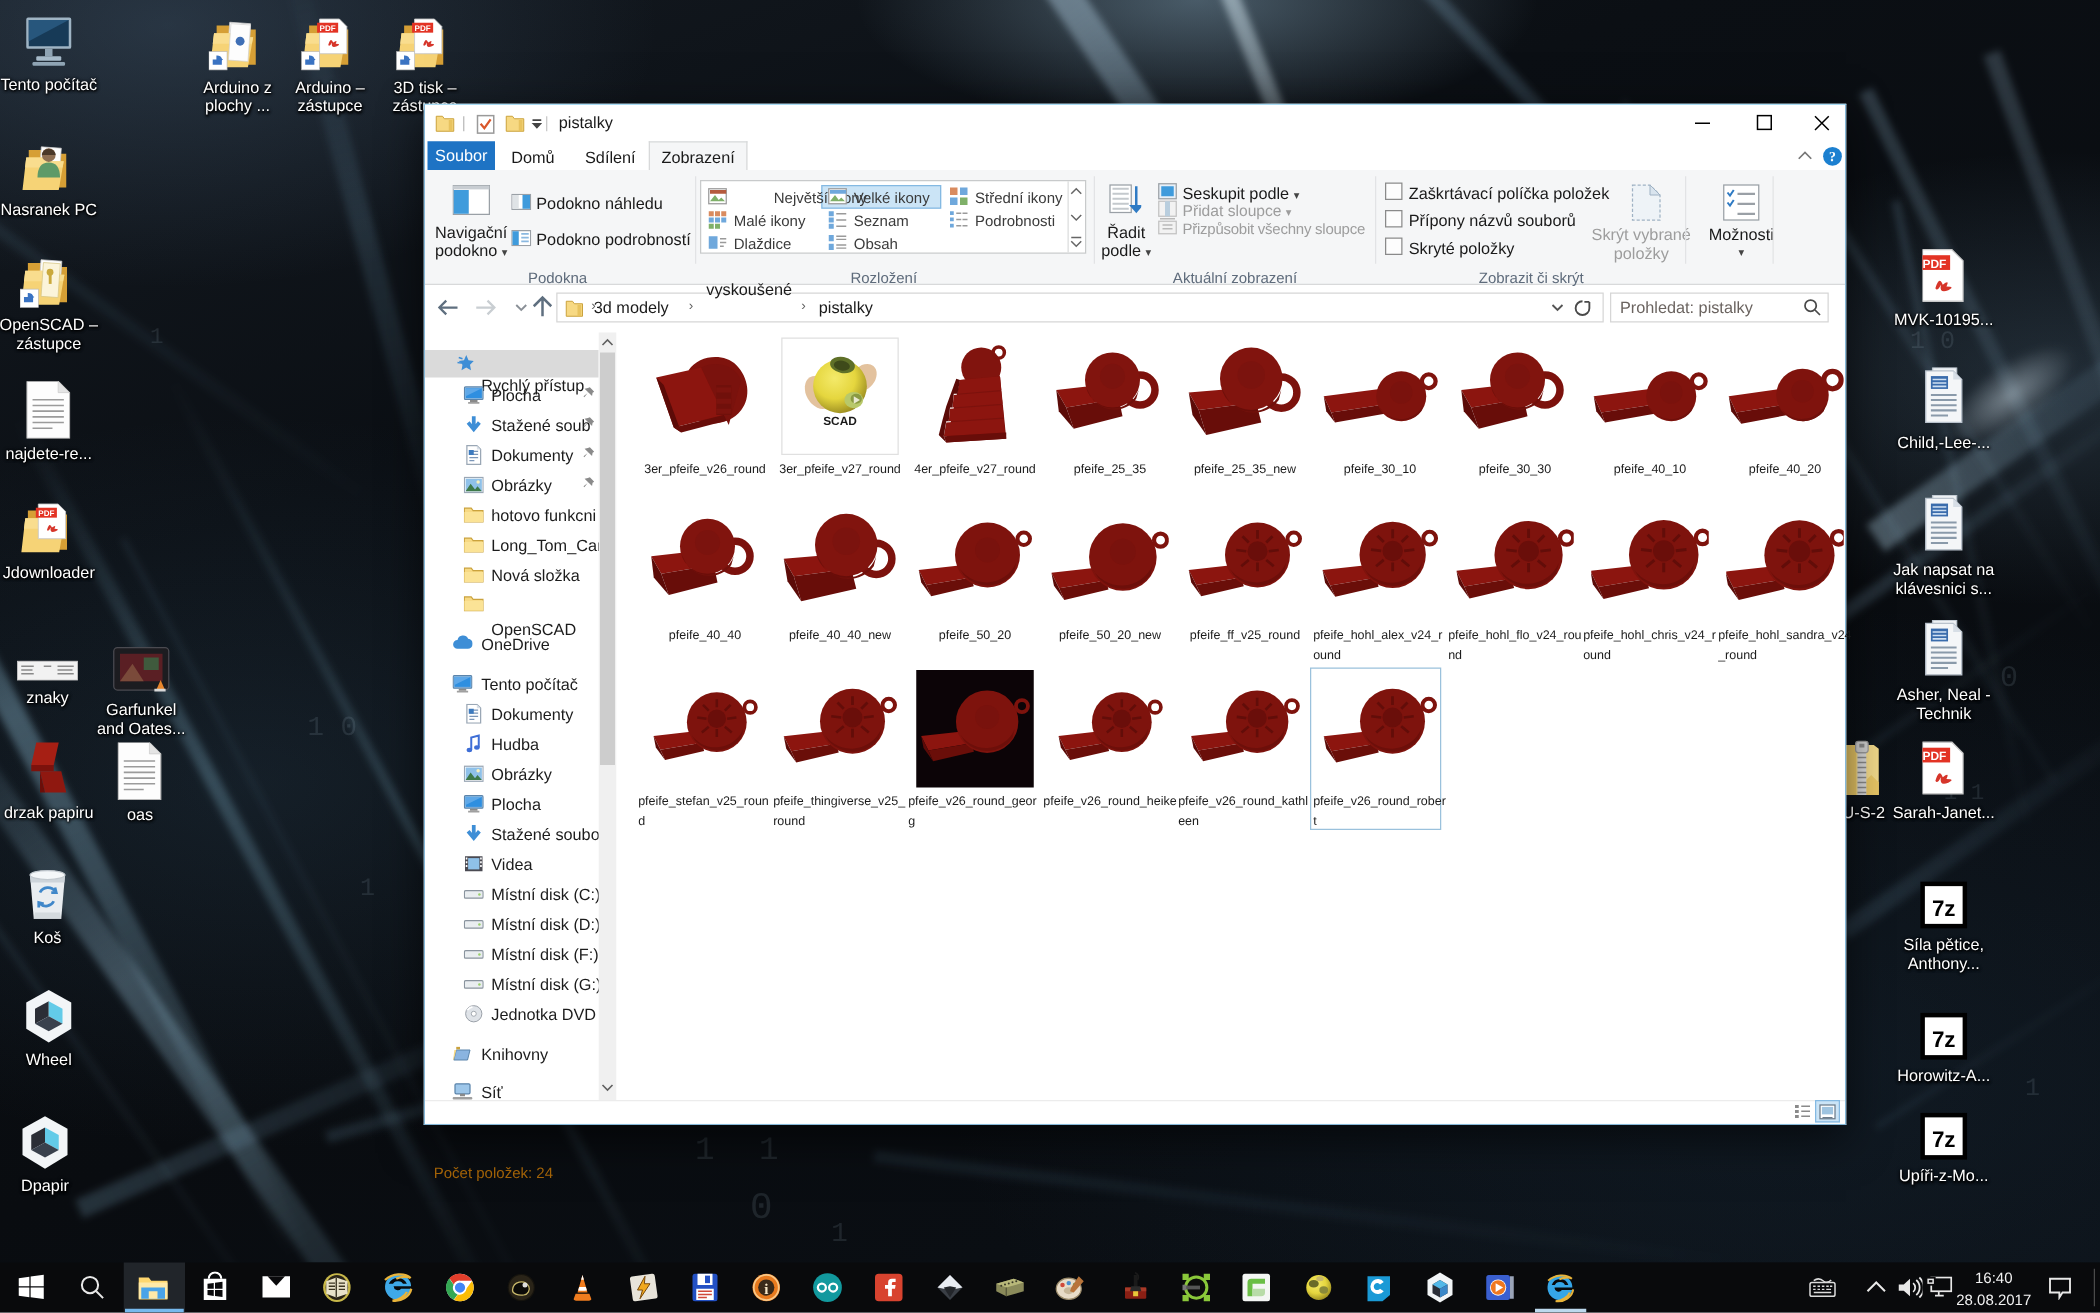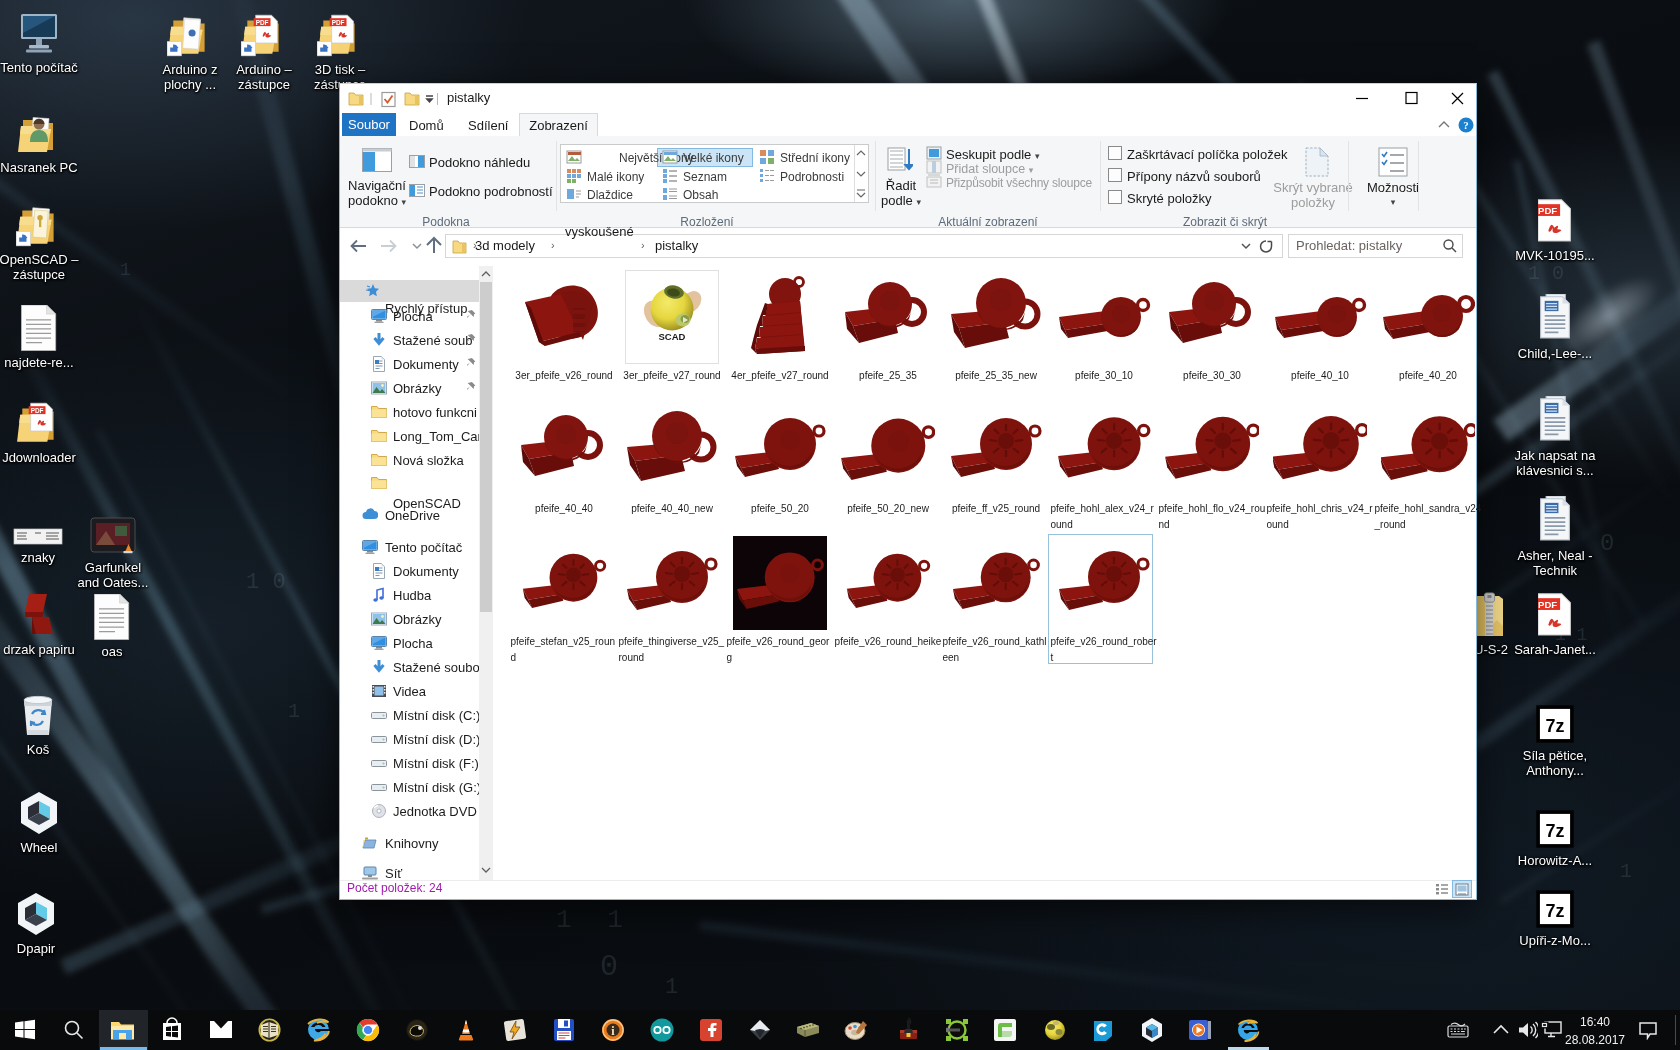--- a/index.html
+++ b/index.html
@@ -1060,21 +1060,21 @@
     <div class="cell" style="left:559px;top:268px;">
       <div class="a" style="left:-4px;top:0;width:105px;height:130px;border:1px solid #9ac1dc;box-sizing:border-box;"></div>
       <svg class="thumb" viewBox="0 0 94 94">
           <use href="#wround"></use>
         </svg>
         <div class="clb"><span>pfeife_v26_round_robert</span></div>
     </div>
   </div>
 
   <div class="a" style="left:0;top:796px;width:1136px;height:19px;background:#fff;border-top:1px solid #ececec;box-sizing:border-box;"></div>
-  <div class="a" style="left:7px;top:797px;font-size:12px;color:#a21caf;">Počet položek: 24</div>
+  <div class="a" style="left:7px;top:847px;font-size:12px;color:#a16207;">Počet položek: 24</div>
   <svg class="a" style="left:1094px;top:798px;" width="16" height="15" viewBox="0 0 16 15">
       <g fill="#8a8a8a">
         <rect x="2" y="2" width="3" height="2.4"></rect>
         <rect x="2" y="6" width="3" height="2.4"></rect>
         <rect x="2" y="10" width="3" height="2.4"></rect>
       </g>
       <path d="M7,3 h7 M7,7 h7 M7,11 h7" stroke="#8a8a8a" stroke-width="1.3"></path>
     </svg>
   <div class="a" style="left:1112px;top:796px;width:20px;height:18px;background:#cbe4f6;border:1px solid #84b9e2;box-sizing:border-box;"></div>
   <svg class="a" style="left:1115px;top:799px;" width="14" height="13" viewBox="0 0 14 13">

